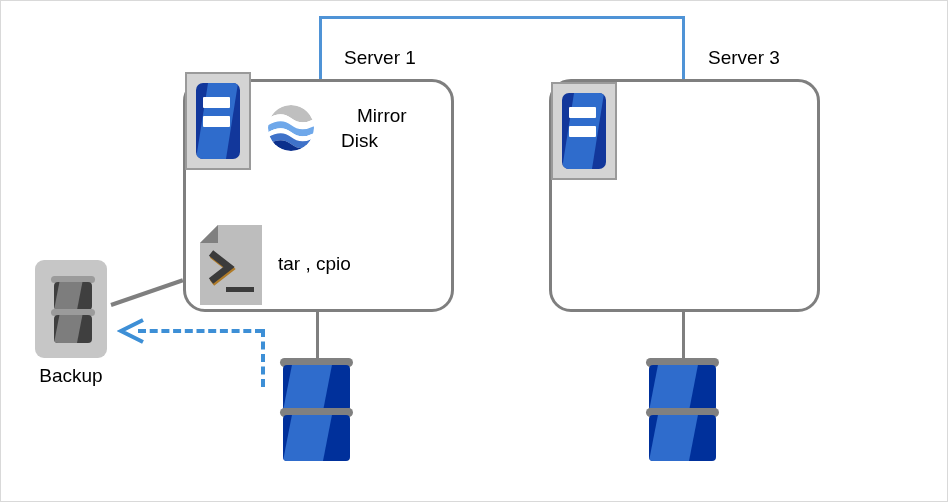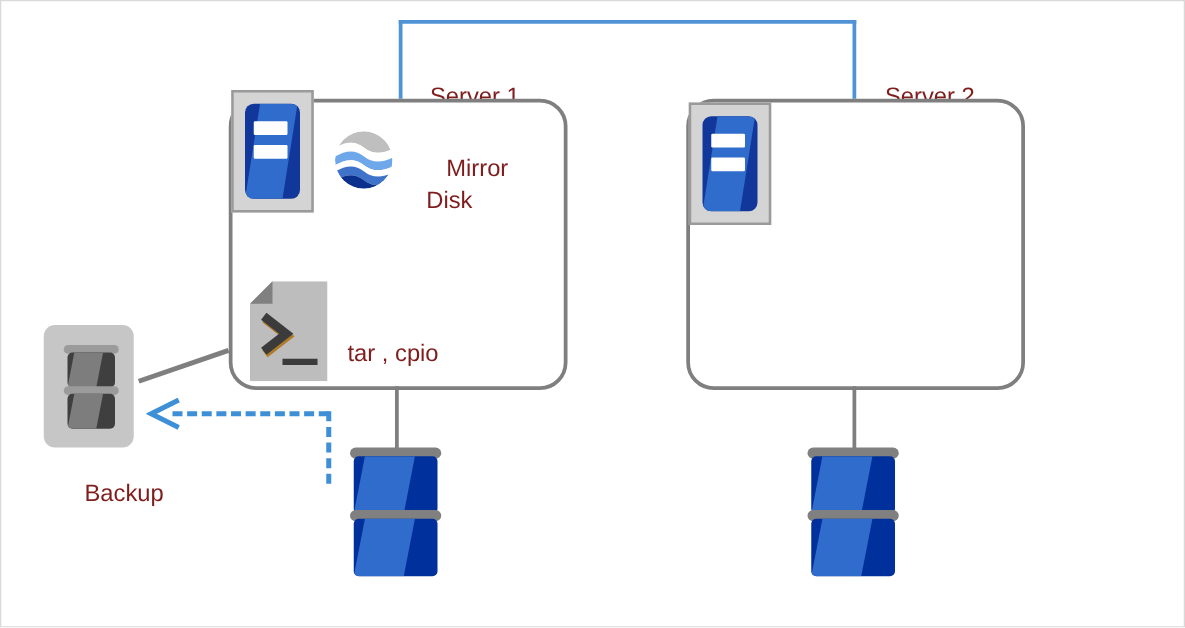--- a/index.html
+++ b/index.html
@@ -16,25 +16,24 @@
     box-sizing: border-box;
     font-family: "Liberation Sans", sans-serif;
     overflow: hidden;
   }
 
   
   .abs { position: absolute; }
 
   .label {
     position: absolute;
-    color: #7f1d1d;
+    color: #000000;
     font-size: 19px;
     line-height: 24px;
     white-space: pre;
-    margin-top: 20px;
   }
   .label.center { text-align: center; }
 
   
   .server-box {
     position: absolute;
     border: 3px solid #7f7f7f;
     border-radius: 22px;
     background: #ffffff;
     box-sizing: border-box;
@@ -195,21 +194,21 @@
       <path d="M 18 0 L 62 0 L 62 80 L 0 80 L 0 18 Z" fill="#bdbdbd"></path>
       <path d="M 18 0 L 18 18 L 0 18 Z" fill="#808080"></path>
       <path d="M 12 30 L 30 44 L 12 58" fill="none" stroke="#b07b28" stroke-width="7"></path>
       <path d="M 11 28 L 29 42 L 11 56" fill="none" stroke="#3b3b3b" stroke-width="7"></path>
       <rect x="26" y="62" width="28" height="5" fill="#3b3b3b"></rect>
     </svg>
   </div>
 
   <div class="label" style="left:277px; top:251px;">tar , cpio</div>
 
-  <div class="label" style="left:707px; top:45px;">Server 2</div>
+  <div class="label" style="left:707px; top:45px;">Server 3</div>
 
   <div class="server-box" style="left:548px; top:78px; width:271px; height:233px;"></div>
 
   <div class="server-icon" style="left:550px; top:81px; width:66px; height:98px;">
     <div class="server-tower">
       <div class="face-light"></div>
       <div class="bar b1"></div>
       <div class="bar b2"></div>
     </div>
   </div>
@@ -244,21 +243,21 @@
       <div class="disk-cap gray" style="top:0px; height:7px;"></div>
       <div class="disk-body gray" style="top:6px; height:28px;">
         <div class="face-light"></div>
       </div>
       <div class="disk-cap gray" style="top:33px; height:7px;"></div>
       <div class="disk-body gray" style="top:39px; height:28px;">
         <div class="face-light"></div>
       </div>
     </div>
   </div>
-  <div class="label center" style="left:10px; top:363px; width:120px;text-align:right;">Backup</div>
+  <div class="label center" style="left:10px; top:363px; width:120px;">Backup</div>
 
   <div class="diag-line" style="left:110px; top:302px; width:76px; height:4px; transform: rotate(-19deg);"></div>
 
   <div class="dash-v" style="left:260px; top:328px; height:58px;"></div>
   <div class="dash-h" style="left:137px; top:328px; width:125px;"></div>
   <svg class="abs" style="left:116px; top:317px;" width="28" height="26" viewBox="0 0 28 26">
     <path d="M 26 2 L 4 13 L 26 24" fill="none" stroke="#3d8fd6" stroke-width="4"></path>
   </svg>
 
 </div>

